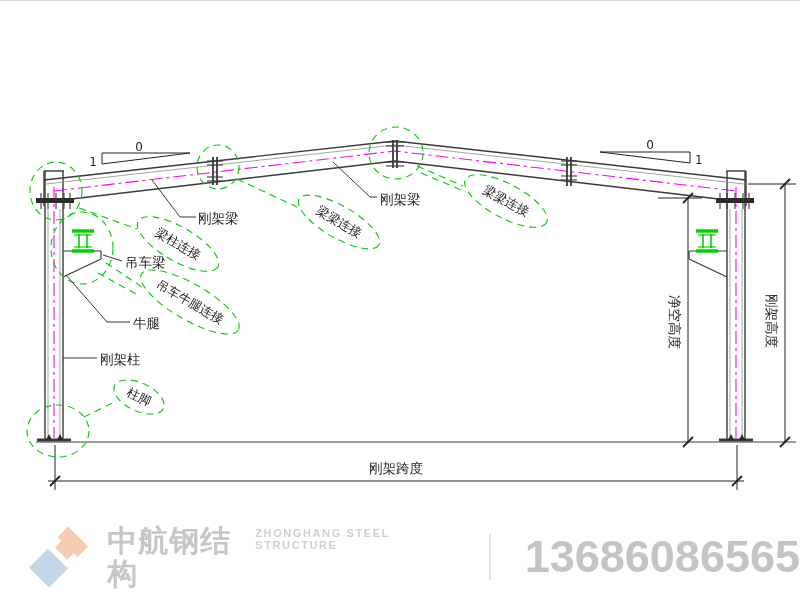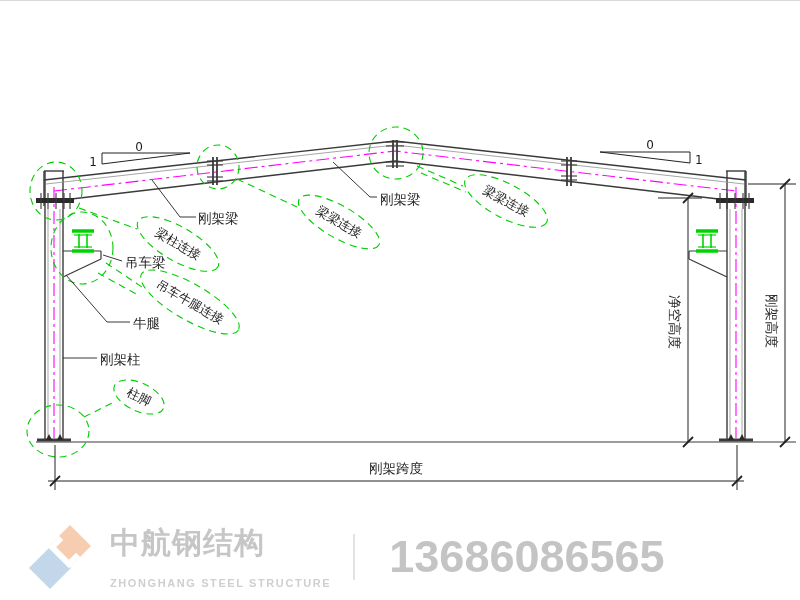--- a/index.html
+++ b/index.html
@@ -9,23 +9,23 @@
     border-top:1px solid #d9d9d9;
   }
   #drawing{position:absolute;left:0;top:0;}
   svg text{fill:#1c1c1c;}
   .lbl{font-size:13.5px;}
   .callout-txt{font-size:12.5px;}
   .dim-txt{font-size:13.5px;}
   .slope-num{font-size:12px;}
   
   .footer{position:absolute;left:28px;top:522px;height:68px;display:flex;align-items:center;}
-  .brand{margin-left:18px;display:flex;flex-direction:column;justify-content:center;}
+  .brand{margin-left:18px;display:flex;flex-direction:row;justify-content:center;}
   .brand-cn{font-size:30px;font-weight:600;color:#c6c6c6;letter-spacing:1px;line-height:1.1;font-family:"DejaVu Sans",sans-serif;}
-  .brand-en{font-size:11px;font-weight:600;color:#cfcfcf;letter-spacing:1.6px;margin-top:18px;font-family:"Liberation Sans",sans-serif;}
+  .brand-en{font-size:11px;font-weight:600;color:#cfcfcf;letter-spacing:1.6px;margin-top:3px;font-family:"Liberation Sans",sans-serif;}
   .divider{width:2px;height:46px;background:#e3e3e3;margin-left:22px;}
   .phone{font-size:45px;font-weight:700;color:#c4c4c4;margin-left:34px;letter-spacing:0px;font-family:"Liberation Sans",sans-serif;}
 </style>
 </head>
 <body>
 
 <div id="stage">
 
   <svg id="drawing" width="800" height="600" viewBox="0 0 800 600">
 

